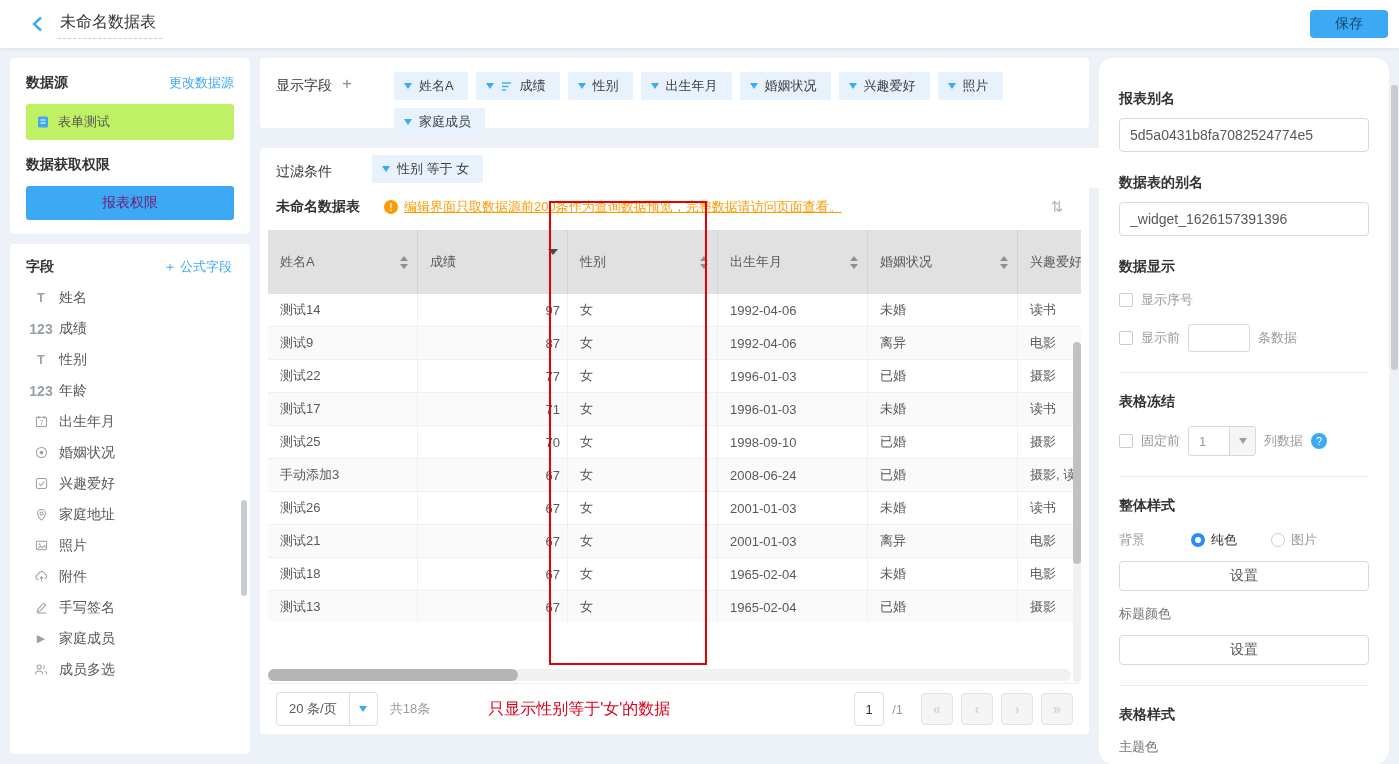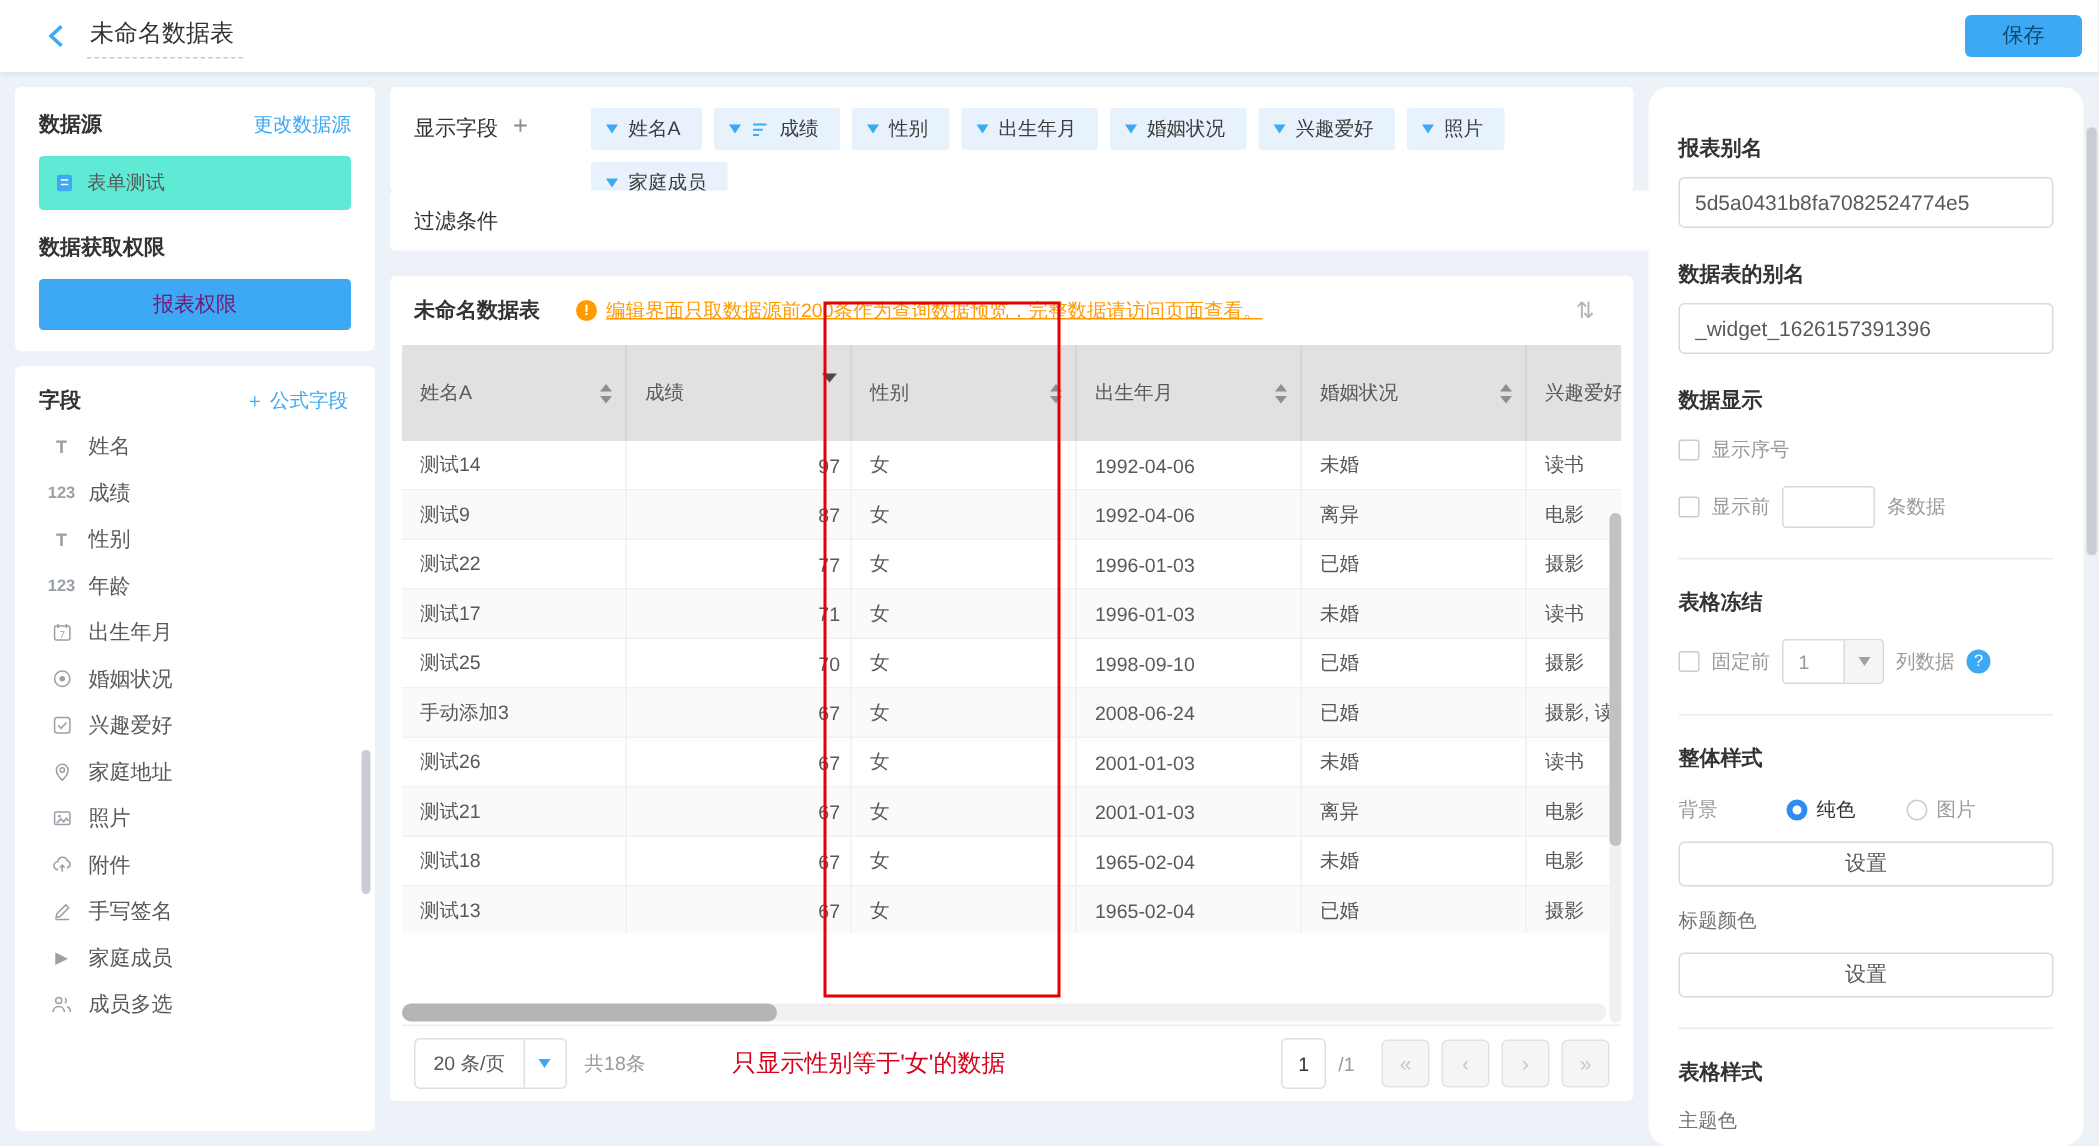--- a/index.html
+++ b/index.html
@@ -14,41 +14,41 @@
   .save-btn { margin-left:auto; width:78px; height:28px; background:#3da8f4; color:#0c4a6e; border:none;
               border-radius:4px; font-size:14px; cursor:pointer; font-family:inherit; }
 
   
   .main { position:relative; height:716px; }
   .card { position:absolute; background:#fff; border-radius:4px; }
 
   .card-ds     { left:10px;  top:10px;  width:240px; height:176px; padding:16px; }
   .card-fields { left:10px;  top:196px; width:240px; height:510px; padding:14px 10px 10px 16px; overflow:hidden; }
   .card-disp   { left:260px; top:10px;  width:829px; height:70px;  padding:14px 16px; }
-  .card-filter { left:260px; top:79px;  width:885px; height:40px;  padding:7px 16px; }
+  .card-filter { left:260px; top:100px;  width:885px; height:40px;  padding:7px 16px; }
   .card-table  { left:260px; top:136px; width:829px; height:550px; padding:0 8px; }
   .card-right  { left:1099px;top:10px;  width:290px; height:706px; padding:32px 20px;border-radius:14px; }
 
   
   .row-between { display:flex; align-items:center; justify-content:space-between; }
   .sec-title { font-size:14px; font-weight:bold; color:#333; }
   .link-blue { color:#3da8f4; font-size:13px; cursor:pointer; }
-  .ds-item { margin-top:12px; height:36px; background:#5eead4; border-radius:3px; display:flex; align-items:center;
+  .ds-item { margin-top:12px; height:36px; background:#bef264; border-radius:3px; display:flex; align-items:center;
              padding:0 10px; gap:8px; color:#595959; cursor:pointer; }
   .perm-title { margin-top:16px; }
   .perm-btn { margin-top:12px; width:100%; height:34px; background:#3da8f4; color:#701a75; border:none; border-radius:3px;
               font-size:14px; cursor:pointer; font-family:inherit; }
 
   
   .fields-head { padding-right:8px; }
   .f-list { margin-top:6px; }
   .f-item { display:flex; align-items:center; gap:9px; height:31px; color:#595959; font-size:14px; cursor:pointer; padding-left:6px; }
   .f-ico { width:18px; display:inline-flex; justify-content:center; align-items:center; color:#9aa0a8; flex:0 0 18px; }
   .f-ico .ic-t { font-size:12px; font-weight:bold; color:#9aa0a8; }
-  .f-ico .ic-123 { font-size:11px; font-weight:bold; color:#9aa0a8; letter-spacing:0; }
+  .f-ico .ic-123 { font-size:14px; font-weight:bold; color:#9aa0a8; letter-spacing:0; }
   .f-ico .ic-ch { font-size:11px; color:#9aa0a8; font-style:normal; }
   .side-scroll { position:absolute; right:3px; top:256px; width:6px; height:96px; background:#c9cdd3; border-radius:3px; }
 
   
   .disp-row { display:flex; align-items:flex-start; }
   .disp-label { font-size:14px; color:#333; margin-top:5px; white-space:nowrap; }
   .plus-ico { font-size:17px; color:#8c8c8c; margin:3px 0 0 10px; cursor:pointer; line-height:1; }
   .tags { margin-left:42px; width:700px; display:flex; flex-wrap:wrap; gap:8px; }
   .tag { display:inline-flex; align-items:center; height:28px; background:#e7f2fc; border-radius:2px;
          padding:0 14px 0 10px; gap:7px; color:#3d3d3d; font-size:13px; cursor:pointer; white-space:nowrap; }
@@ -358,20 +358,26 @@
 
             <span>家庭成员</span>
           </span>
         </div>
     </div>
   </div>
 
   <div class="card card-filter">
     <div class="filter-row">
       <span class="disp-label">过滤条件</span>
+      <div class="tags">
+        <span class="tag">
+          <i class="tri"></i>
+          <span>性别 等于 女</span>
+        </span>
+      </div>
     </div>
   </div>
 
   <div class="card card-table">
     <div class="tbl-titlebar">
       <span class="tbl-title">未命名数据表</span>
       <span class="notice">
         <span class="warn-ico">!</span>
         <span class="notice-text">编辑界面只取数据源前200条作为查询数据预览，完整数据请访问页面查看。</span>
       </span>

